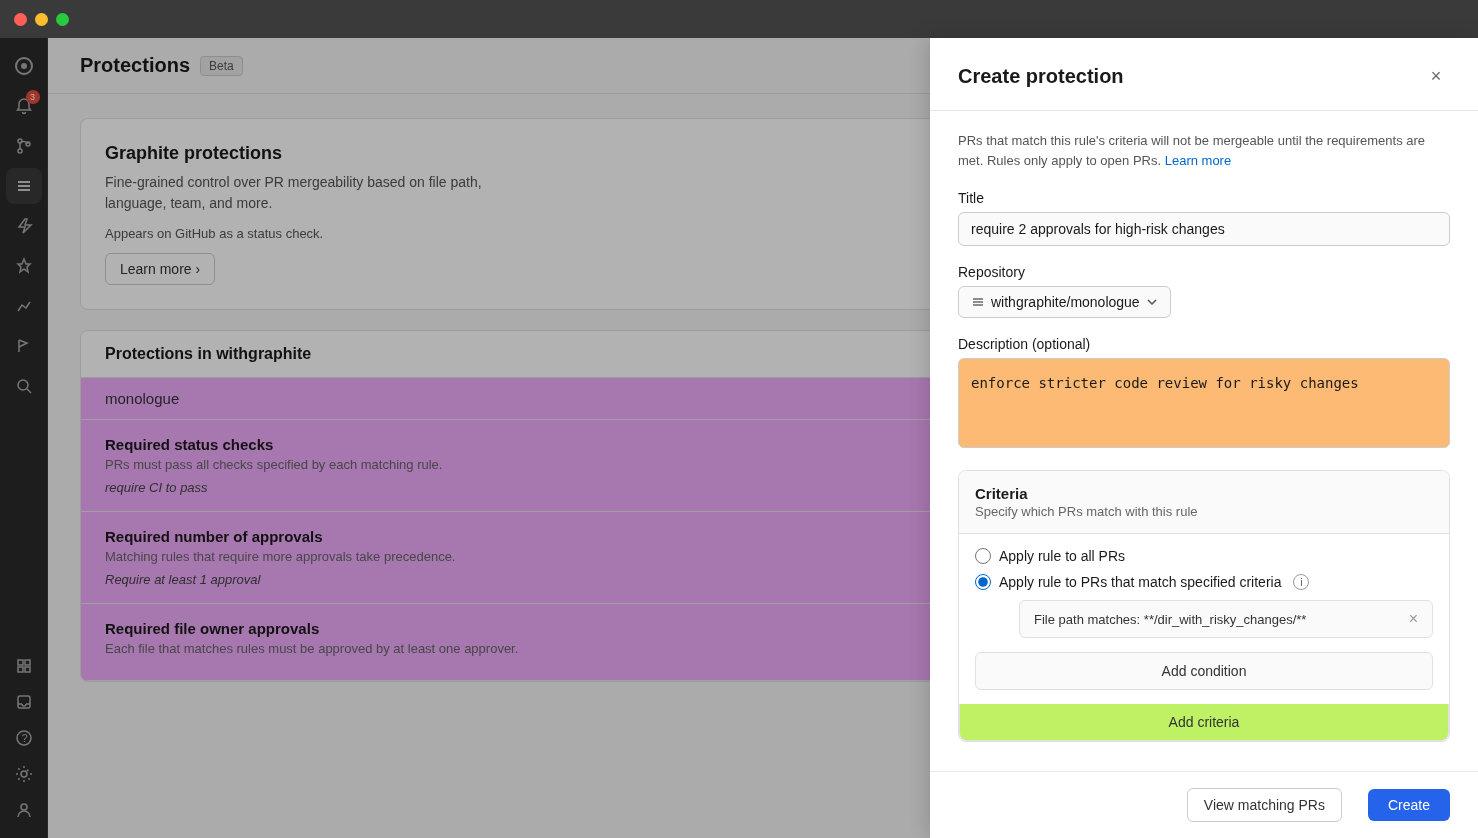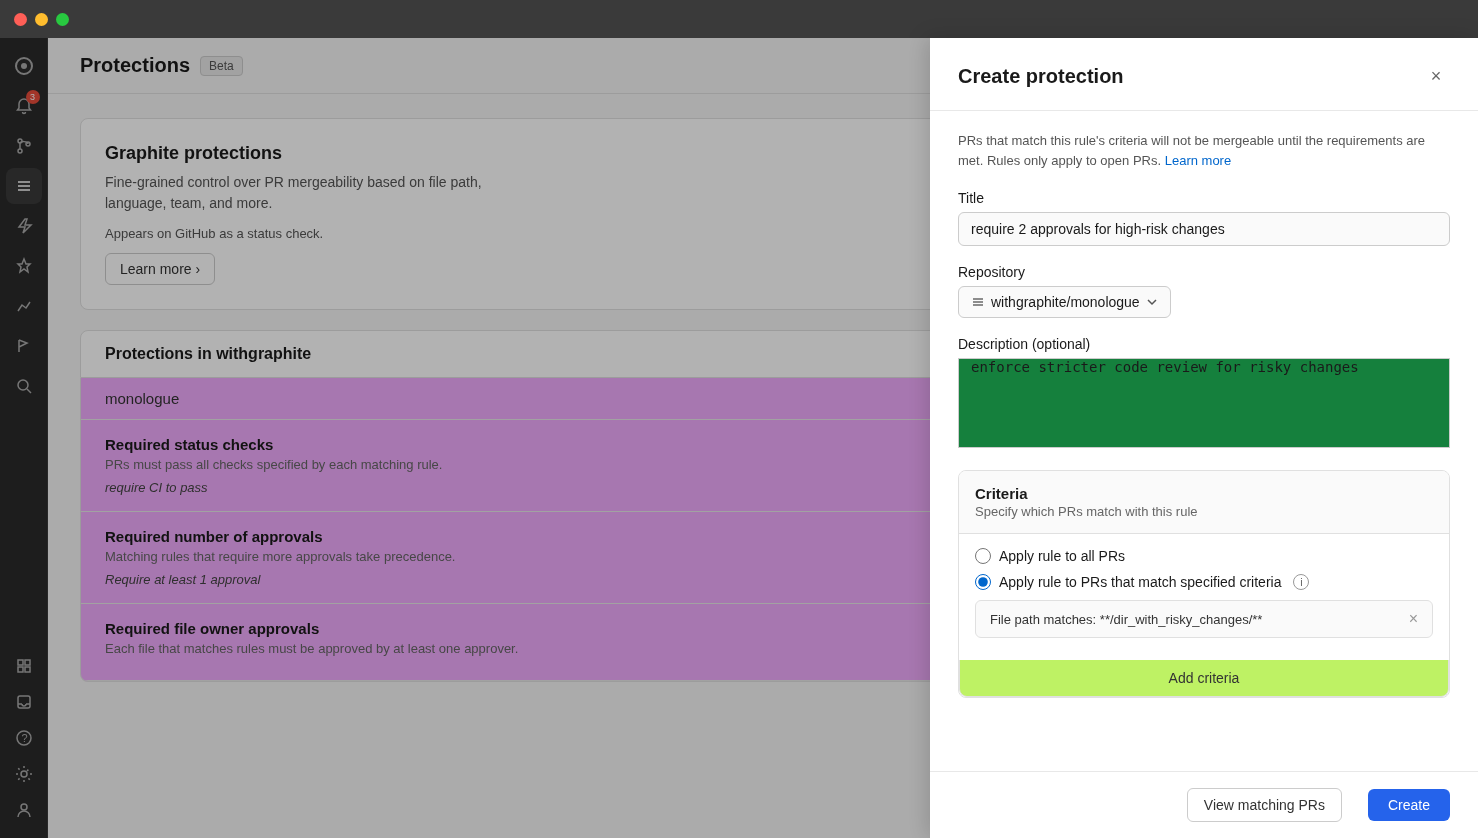--- a/index.html
+++ b/index.html
@@ -313,26 +313,26 @@
       padding: 8px 12px;
       border: 1px solid #ccc;
       border-radius: 6px;
       font-size: 14px;
       color: #1a1a1a;
       background: #fafafa;
       outline: none;
     }
     .field-textarea {
       width: 100%;
-      padding: 0 12px;
+      padding: 16px 12px;
       border: 1px solid #ccc;
-      border-radius: 0;
-      font-size: 14px;
-      color: #1a1a1a;
-      background: #15803d;
+      border-radius: 6px;
+      font-size: 14px;
+      color: #1a1a1a;
+      background: #fdba74;
       resize: none;
       height: 90px;
       outline: none;
     }
 
     
     .repo-dropdown {
       display: inline-flex;
       align-items: center;
       gap: 6px;
@@ -391,20 +391,21 @@
     
     .condition-tag {
       display: flex;
       align-items: center;
       justify-content: space-between;
       padding: 10px 14px;
       border: 1px solid #e0e0e0;
       border-radius: 6px;
       background: #fafafa;
       margin-bottom: 8px;
+      margin-left: 44px;
     }
     .condition-text {
       font-size: 13px;
       color: #333;
     }
     .condition-remove {
       color: #999;
       cursor: pointer;
       font-size: 16px;
       line-height: 1;
@@ -712,20 +713,21 @@
             <span class="info-icon">i</span>
           </label>
 
           
           <div class="condition-tag">
             <span class="condition-text">File path matches: **/dir_with_risky_changes/**</span>
             <span class="condition-remove">×</span>
           </div>
 
           
+          <button class="add-btn">Add condition</button>
         </div>
 
         
         <button class="add-criteria-btn">Add criteria</button>
       </div>
     </div>
 
     <div class="panel-footer">
       <button class="btn-secondary">View matching PRs</button>
       <button class="btn-primary">Create</button>

